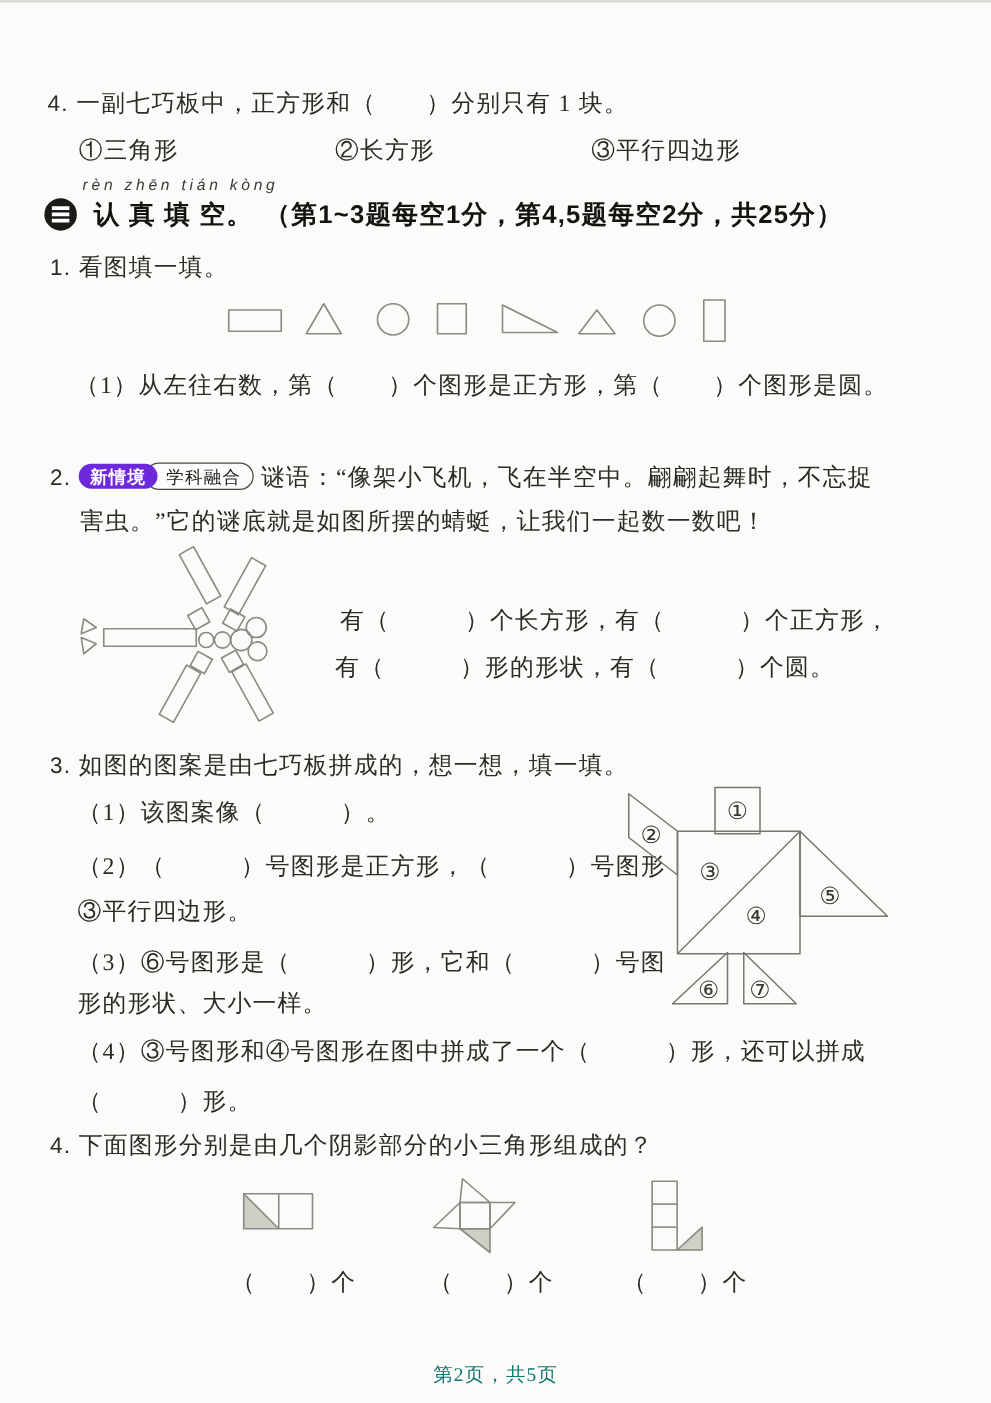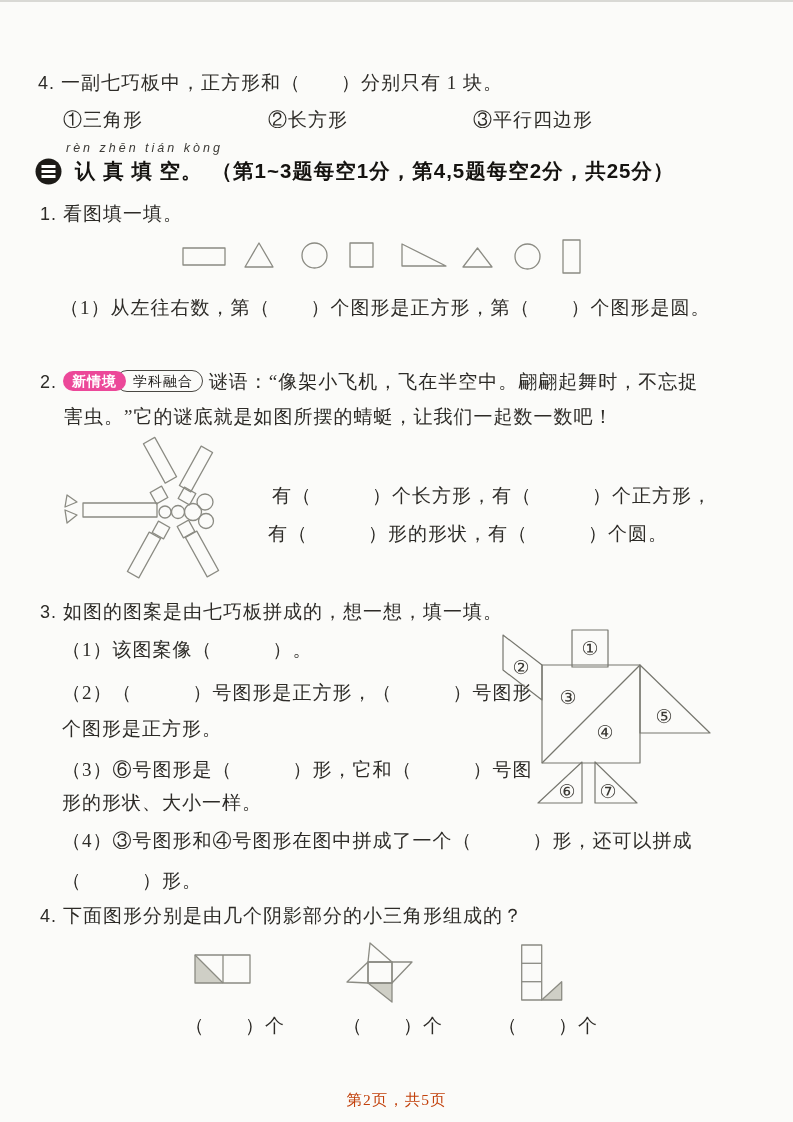--- a/index.html
+++ b/index.html
@@ -12,29 +12,29 @@
   .scan-edge{position:absolute;left:0;top:0;width:793px;height:2px;background:#d9d9d5;}
   .line{position:absolute;font-size:19px;letter-spacing:1px;white-space:nowrap;}
   .qnum{font-family:"Liberation Sans","DejaVu Sans",sans-serif;font-size:18px;margin-right:6px;}
   .pinyin{position:absolute;font-family:"Liberation Sans","DejaVu Sans",sans-serif;
     font-size:12.5px;letter-spacing:3px;color:#3c3a36;font-style:italic;}
   .sec-row{position:absolute;display:flex;align-items:center;gap:13px;}
   .sec-title{font-family:"Liberation Sans","DejaVu Sans",sans-serif;font-weight:bold;
     font-size:20.5px;color:#151310;letter-spacing:1px;white-space:nowrap;}
   .badge{display:inline-block;font-family:"Liberation Sans","DejaVu Sans",sans-serif;
     font-size:14px;line-height:20px;padding:0 9px;border-radius:11px;vertical-align:2px;}
-  .badge-dark{background:#ec4899;color:#ffffff;font-weight:bold;position:relative;z-index:2;}
+  .badge-dark{background:#6d28d9;color:#ffffff;font-weight:bold;position:relative;z-index:2;}
   .badge-outline{border:1.5px solid #4a4843;color:#23211e;margin-left:-10px;
     padding-left:16px;z-index:1;position:relative;}
   svg{position:absolute;overflow:visible;}
   .ln{fill:none;stroke:#8b8b83;stroke-width:1.3;stroke-linejoin:round;}
   .ln2{fill:none;stroke:#77776f;stroke-width:1.2;stroke-linejoin:round;}
   .glabel{font-family:"Liberation Serif","DejaVu Serif",serif;font-size:19px;fill:#3a3833;text-anchor:middle;}
   .footer{position:absolute;left:0;top:1090px;width:793px;text-align:center;
-    font-size:15.5px;letter-spacing:1px;color:#c2410c;}
+    font-size:15.5px;letter-spacing:1px;color:#0f766e;}
 </style>
 </head>
 <body>
 
 <div class="page">
   <div class="scan-edge"></div>
 
   <div class="line" style="left:38px;top:70px;"><span class="qnum">4.</span><span>一副七巧板中，正方形和（　　）分别只有 1 块。</span></div>
   <div class="line" style="left:63px;top:107px;">①三角形</div>
   <div class="line" style="left:268px;top:107px;">②长方形</div>
@@ -90,21 +90,21 @@
     <circle class="ln" cx="147" cy="64" r="8"></circle>
     <circle class="ln" cx="148" cy="83" r="7.5"></circle>
   </svg>
 
   <div class="line" style="left:272px;top:483px;">有（　　　）个长方形，有（　　　）个正方形，</div>
   <div class="line" style="left:268px;top:521px;">有（　　　）形的形状，有（　　　）个圆。</div>
 
   <div class="line" style="left:40px;top:599px;"><span class="qnum">3.</span><span>如图的图案是由七巧板拼成的，想一想，填一填。</span></div>
   <div class="line" style="left:62px;top:637px;">（1）该图案像（　　　）。</div>
   <div class="line" style="left:62px;top:680px;">（2）（　　　）号图形是正方形，（　　　）号图形</div>
-  <div class="line" style="left:62px;top:716px;">个图形是正方形。</div>
+  <div class="line" style="left:62px;top:716px;">③平行四边形。</div>
   <div class="line" style="left:62px;top:757px;">（3）⑥号图形是（　　　）形，它和（　　　）号图</div>
   <div class="line" style="left:62px;top:790px;">形的形状、大小一样。</div>
   <div class="line" style="left:62px;top:828px;">（4）③号图形和④号图形在图中拼成了一个（　　　）形，还可以拼成</div>
   <div class="line" style="left:62px;top:868px;">（　　　）形。</div>
 
   <svg style="left:495px;top:622px;" width="225" height="192">
     <rect class="ln2" x="77" y="8" width="36" height="37"></rect>
     <polygon class="ln2" points="8,13 47,43 47,78 8,48"></polygon>
     <rect class="ln2" x="47" y="43" width="98" height="98"></rect>
     <line class="ln2" x1="47" y1="141" x2="145" y2="43"></line>

